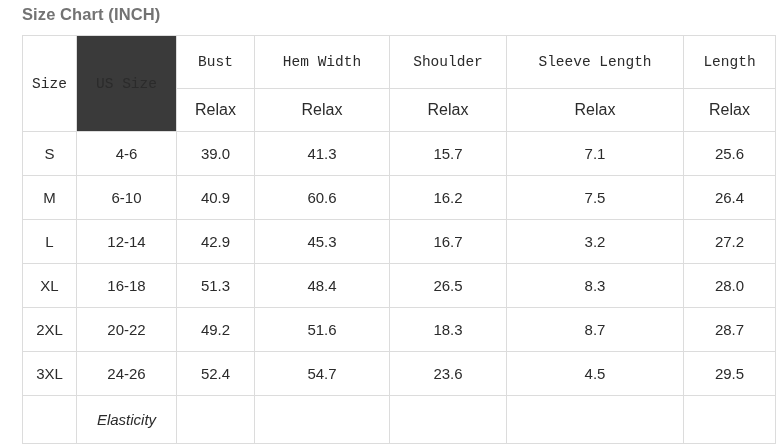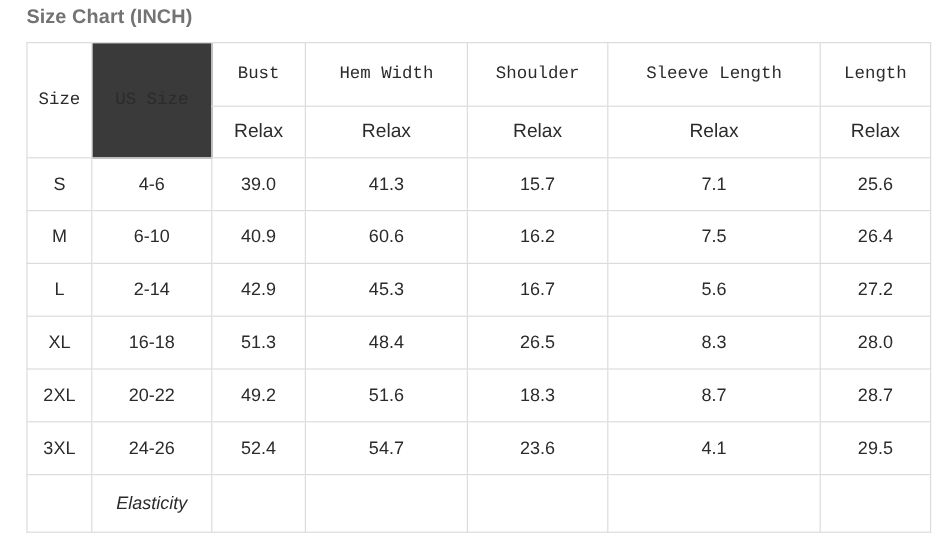--- a/index.html
+++ b/index.html
@@ -150,25 +150,25 @@
         <td class="rowhdr">M</td>
         <td class="val">6-10</td>
         <td class="val">40.9</td>
         <td class="val">60.6</td>
         <td class="val">16.2</td>
         <td class="val">7.5</td>
         <td class="val">26.4</td>
       </tr>
       <tr class="body-row">
         <td class="rowhdr">L</td>
-        <td class="val">2-14</td>
+        <td class="val">12-14</td>
         <td class="val">42.9</td>
         <td class="val">45.3</td>
         <td class="val">16.7</td>
-        <td class="val">5.6</td>
+        <td class="val">3.2</td>
         <td class="val">27.2</td>
       </tr>
       <tr class="body-row">
         <td class="rowhdr">XL</td>
         <td class="val">16-18</td>
         <td class="val">51.3</td>
         <td class="val">48.4</td>
         <td class="val">26.5</td>
         <td class="val">8.3</td>
         <td class="val">28.0</td>
@@ -181,21 +181,21 @@
         <td class="val">18.3</td>
         <td class="val">8.7</td>
         <td class="val">28.7</td>
       </tr>
       <tr class="body-row">
         <td class="rowhdr">3XL</td>
         <td class="val">24-26</td>
         <td class="val">52.4</td>
         <td class="val">54.7</td>
         <td class="val">23.6</td>
-        <td class="val">4.1</td>
+        <td class="val">4.5</td>
         <td class="val">29.5</td>
       </tr>
 
       <tr class="elastic-row">
         <td class="elastic-empty-left"></td>
         <td class="elastic-label">Elasticity</td>
         <td class="blank"></td>
         <td class="elastic-tail"></td>
         <td class="elastic-tail"></td>
         <td class="elastic-tail"></td>

